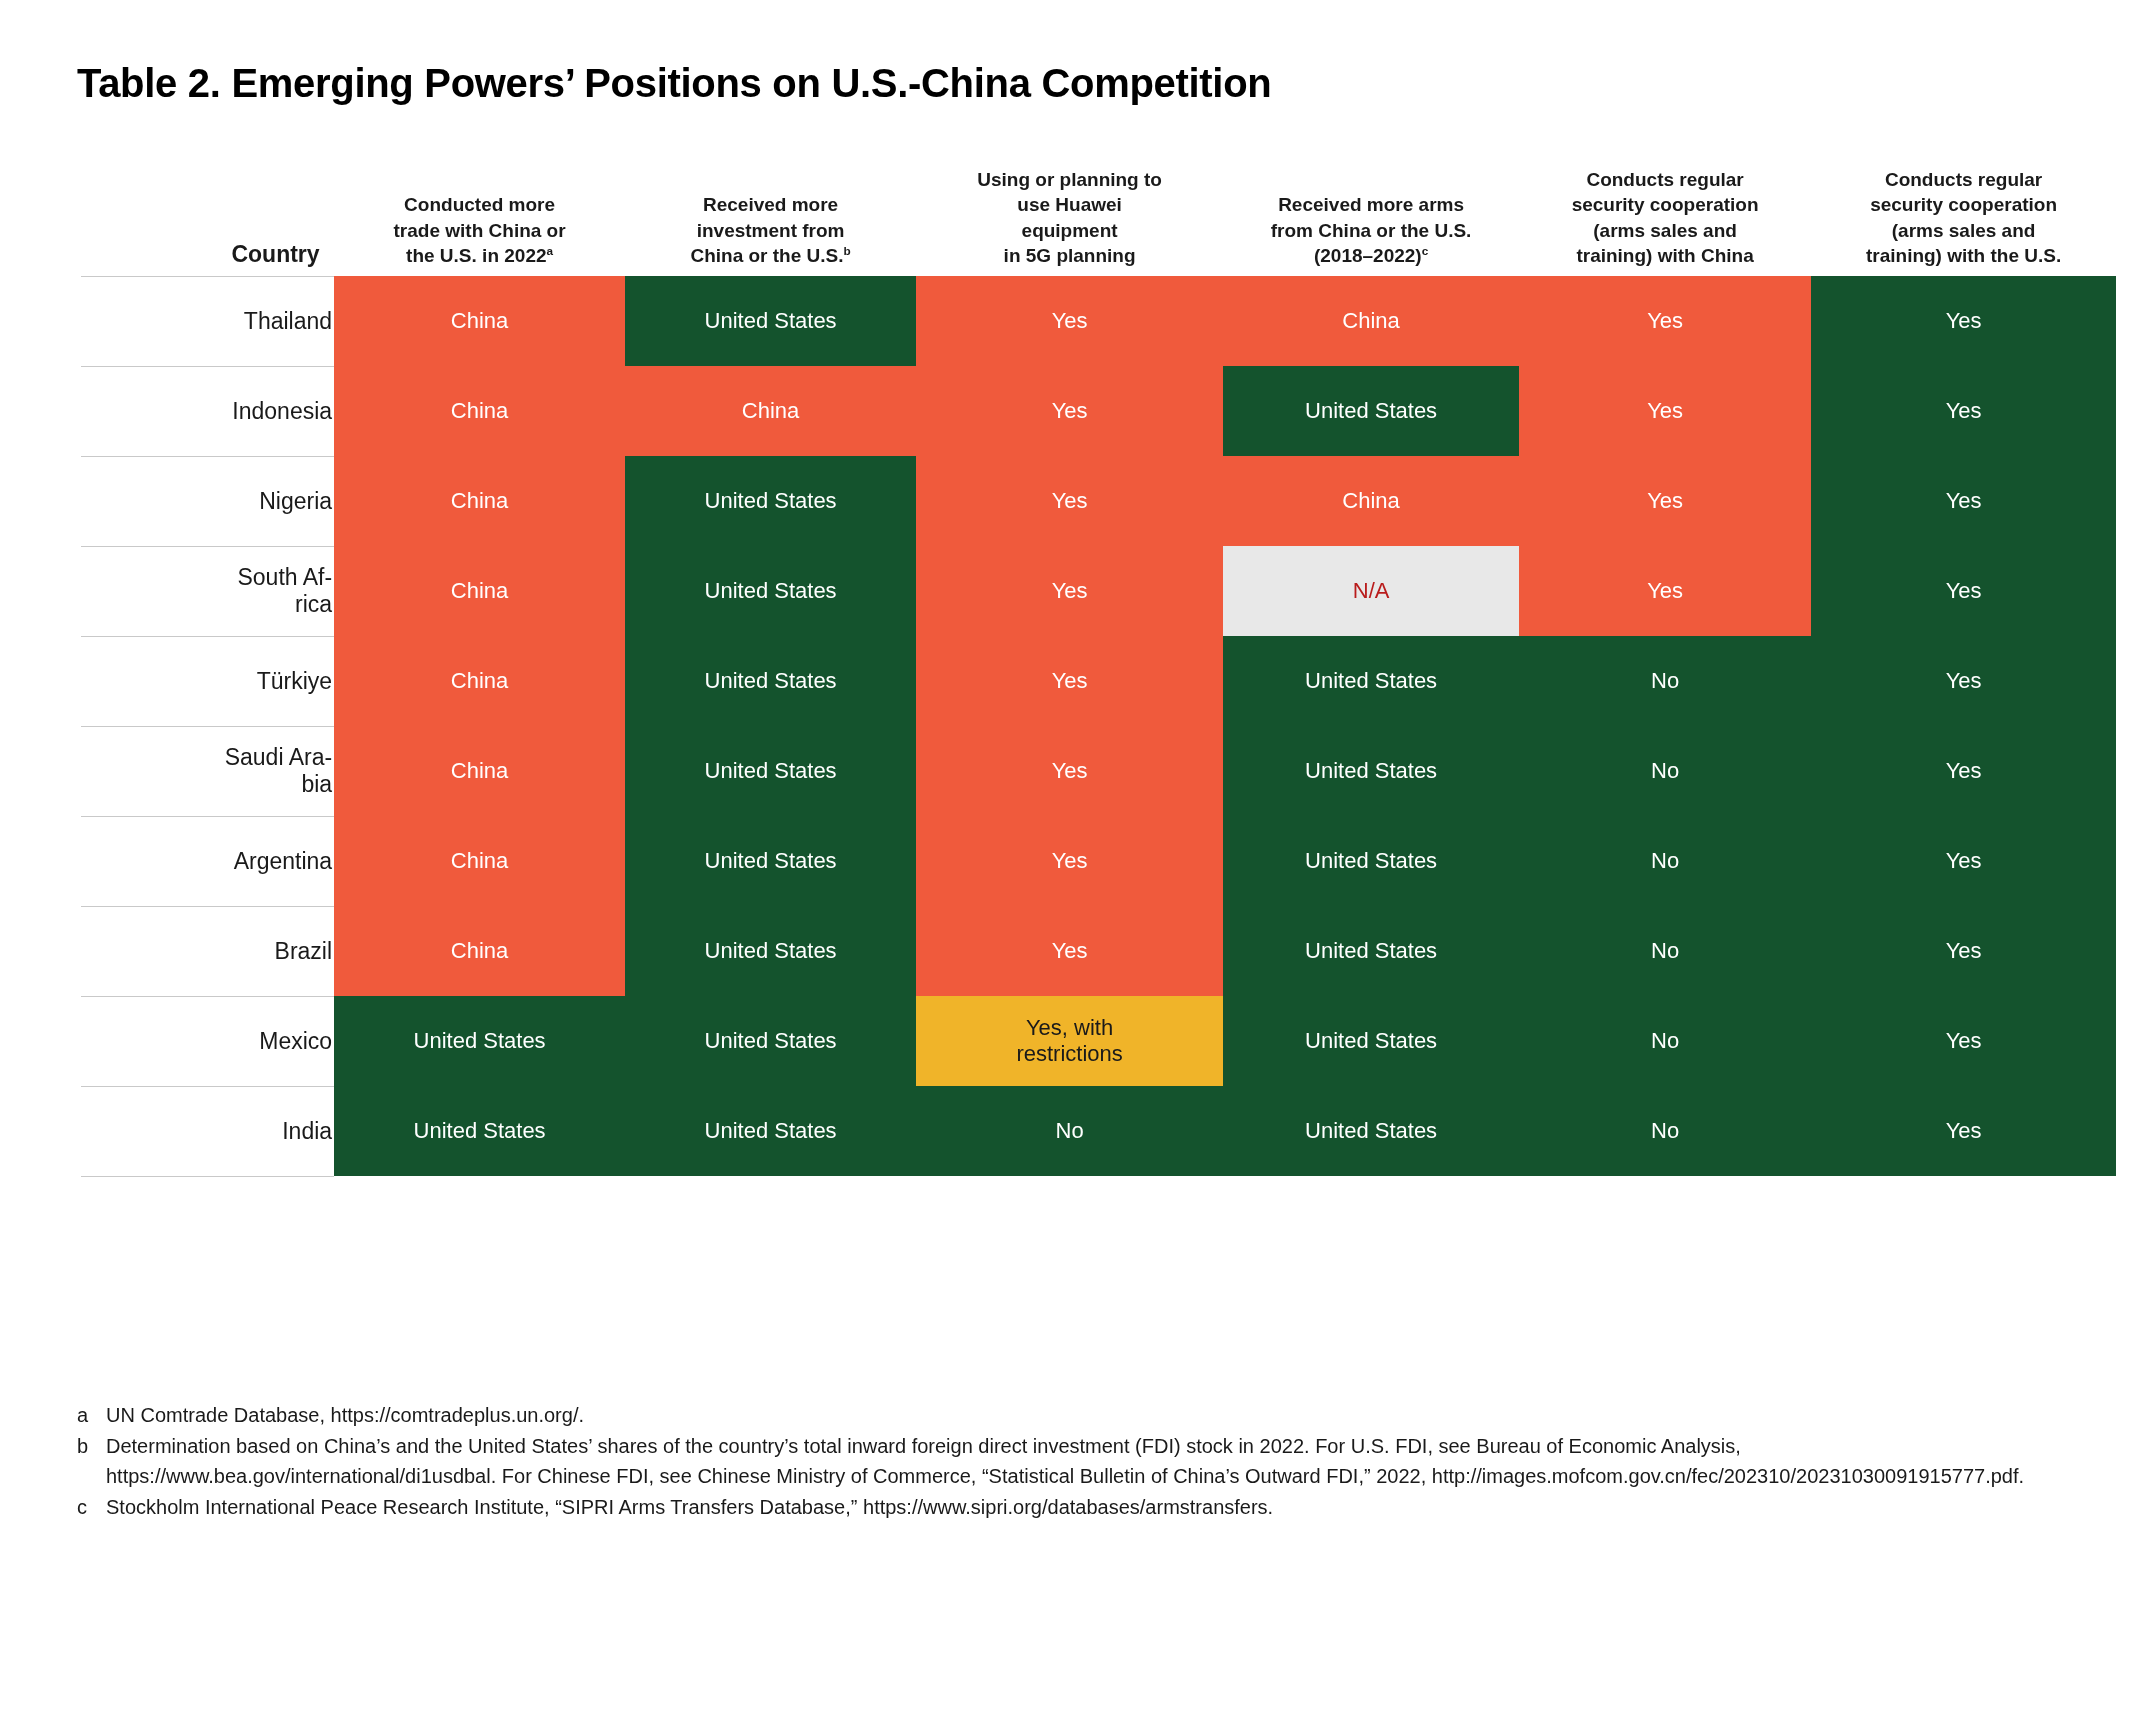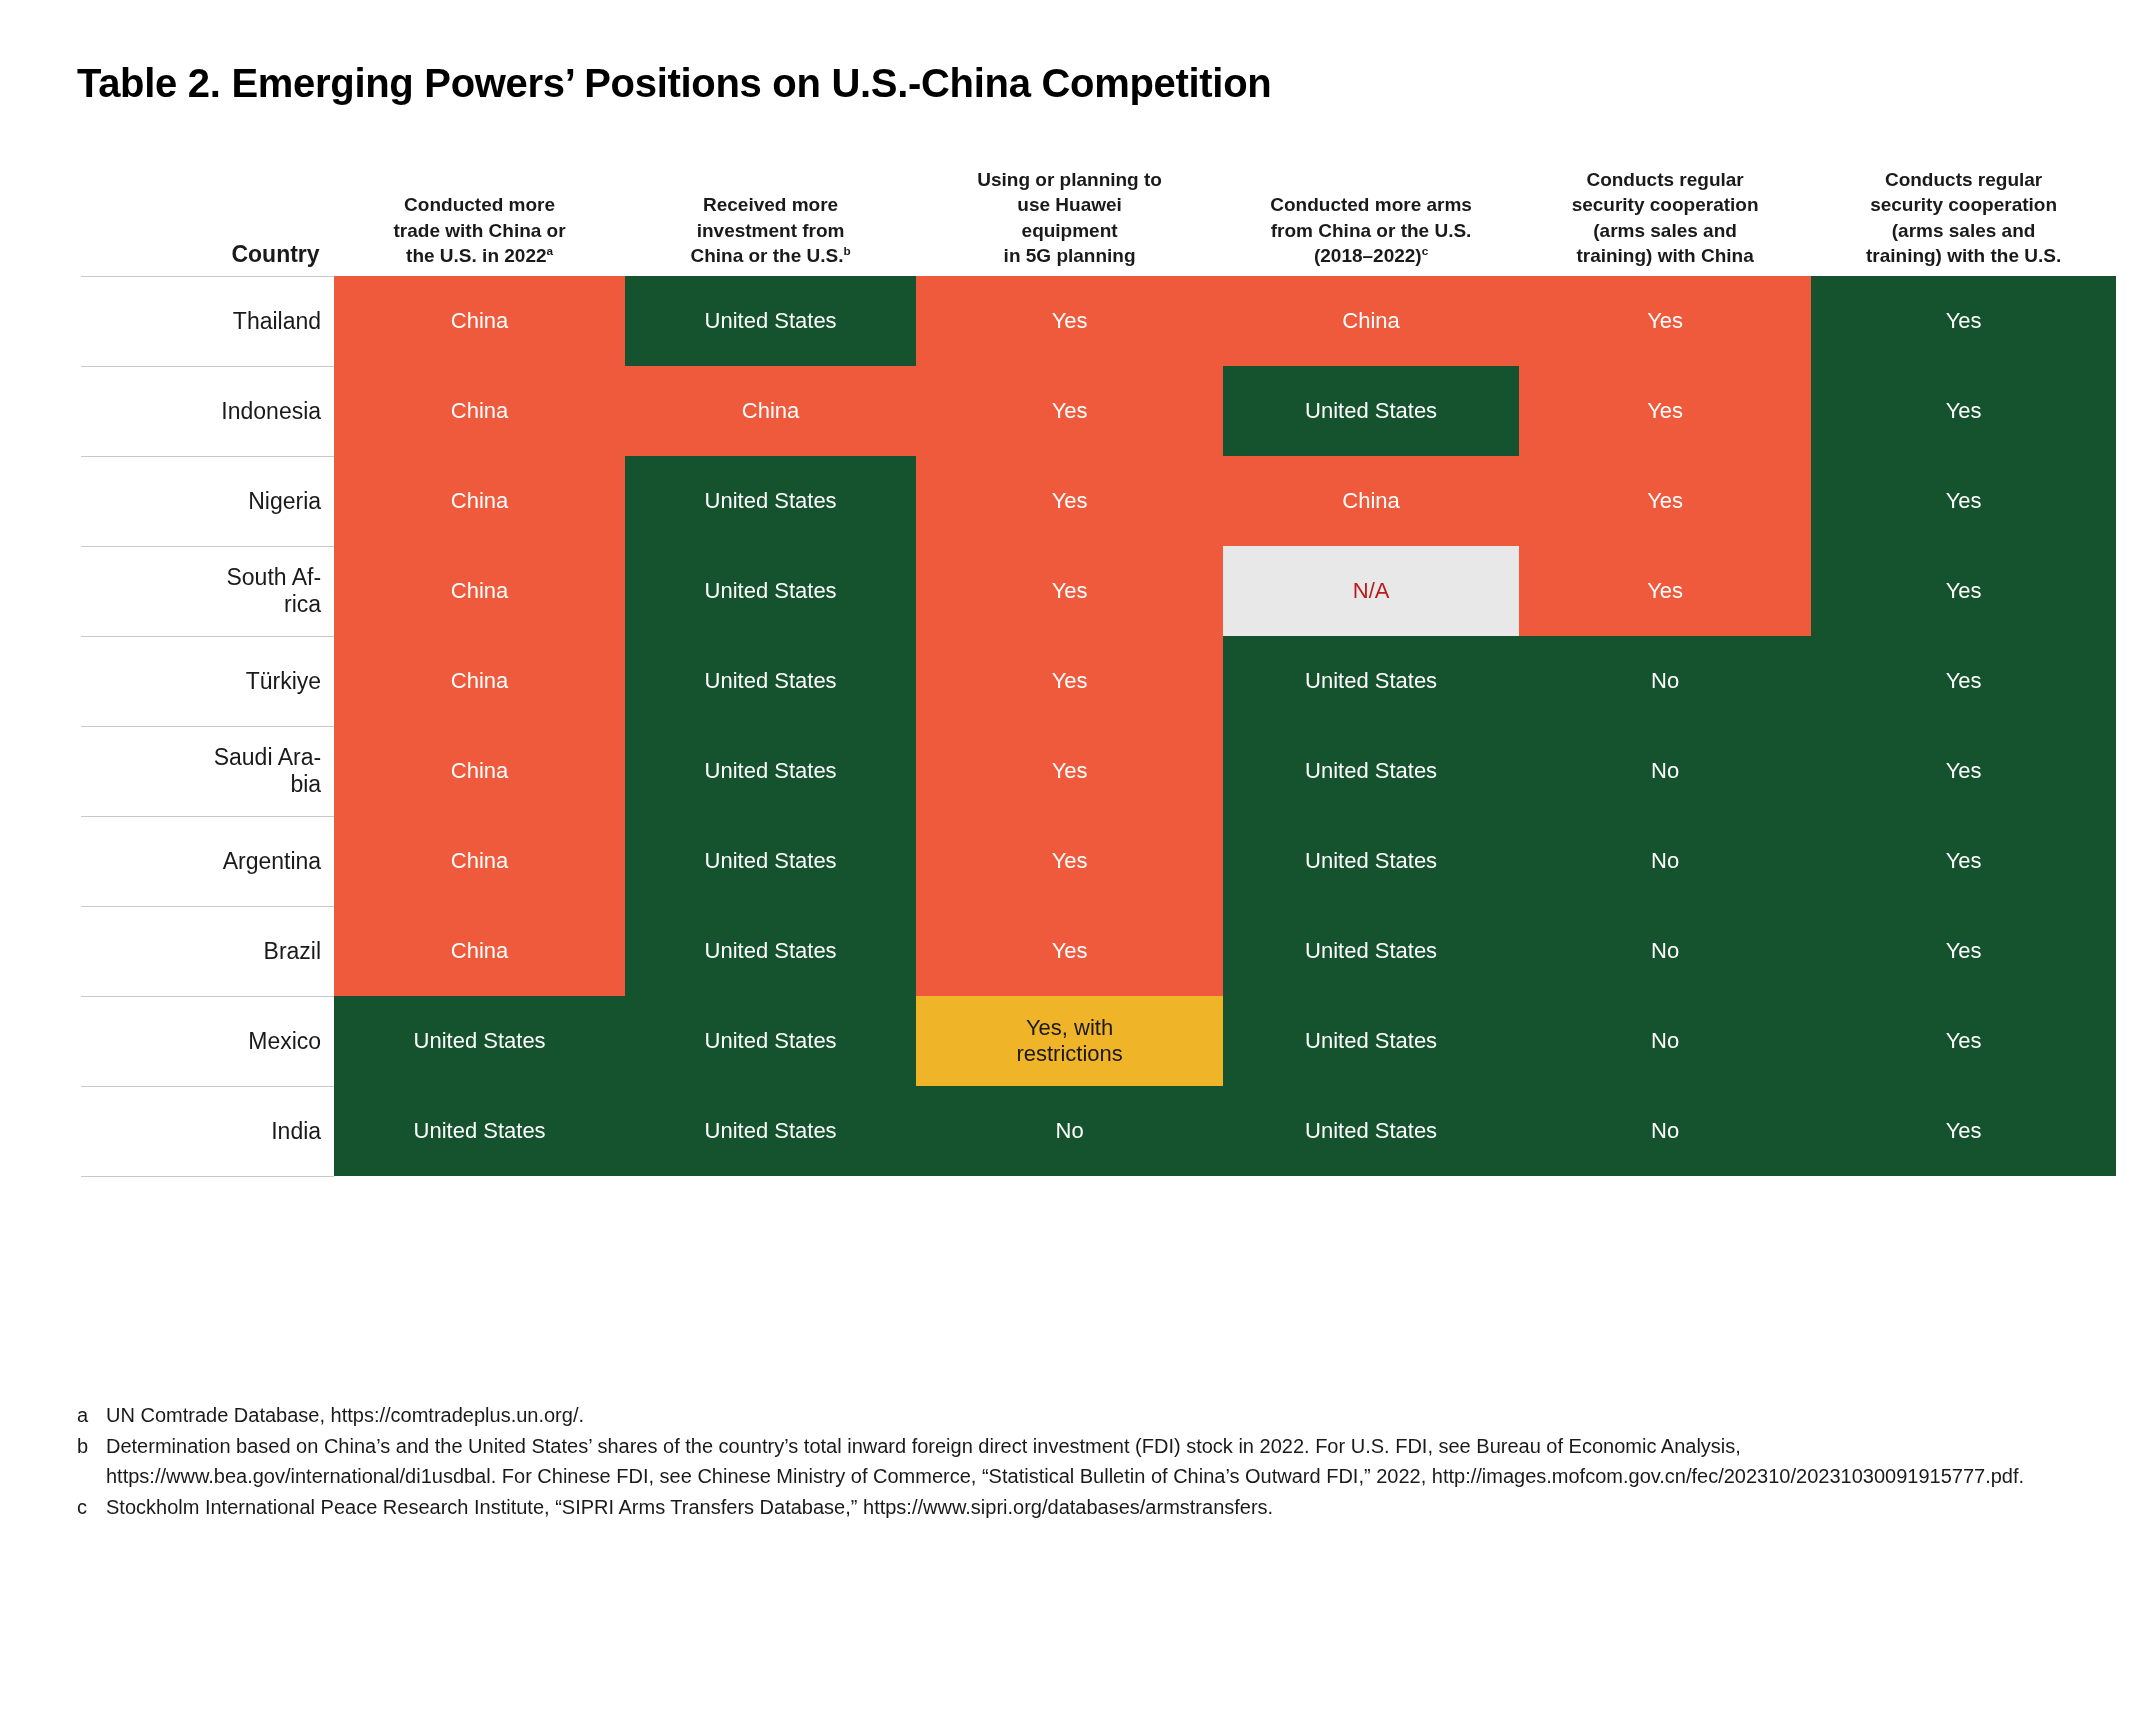--- a/index.html
+++ b/index.html
@@ -68,21 +68,21 @@
     font-size: 22px;
     text-align: center;
     vertical-align: middle;
     color: #ffffff;
     padding: 0 5.2px;
     line-height: 1.2;
   }
   tbody td.country {
     color: #1a1a1a;
     text-align: right;
-    padding-right: 13px;
+    padding-right: 2px;
     font-size: 23px;
     background: #ffffff;
     border-bottom: 1px solid #c9c9c9;
   }
   tbody tr:first-child td.country { border-top: 1px solid #c9c9c9; }
   td.china { background: #f05a3c; }
   td.us    { background: #14532d; }
   td.na    { background: #e8e8e8; color: #b91c1c; }
   td.amber { background: #f0b429; color: #1a1a1a; }
 
@@ -140,21 +140,21 @@
           <span>investment from</span><br>
           <span>China or the U.S.</span><sup>b</sup>
         </th>
         <th>
           <span>Using or planning to</span><br>
           <span>use Huawei</span><br>
           <span>equipment</span><br>
           <span>in 5G planning</span>
         </th>
         <th>
-          <span>Conducted more arms</span><br>
+          <span>Received more arms</span><br>
           <span>from China or the U.S.</span><br>
           <span>(2018–2022)</span><sup>c</sup>
         </th>
         <th>
           <span>Conducts regular</span><br>
           <span>security cooperation</span><br>
           <span>(arms sales  and</span><br>
           <span>training) with China</span>
         </th>
         <th>

